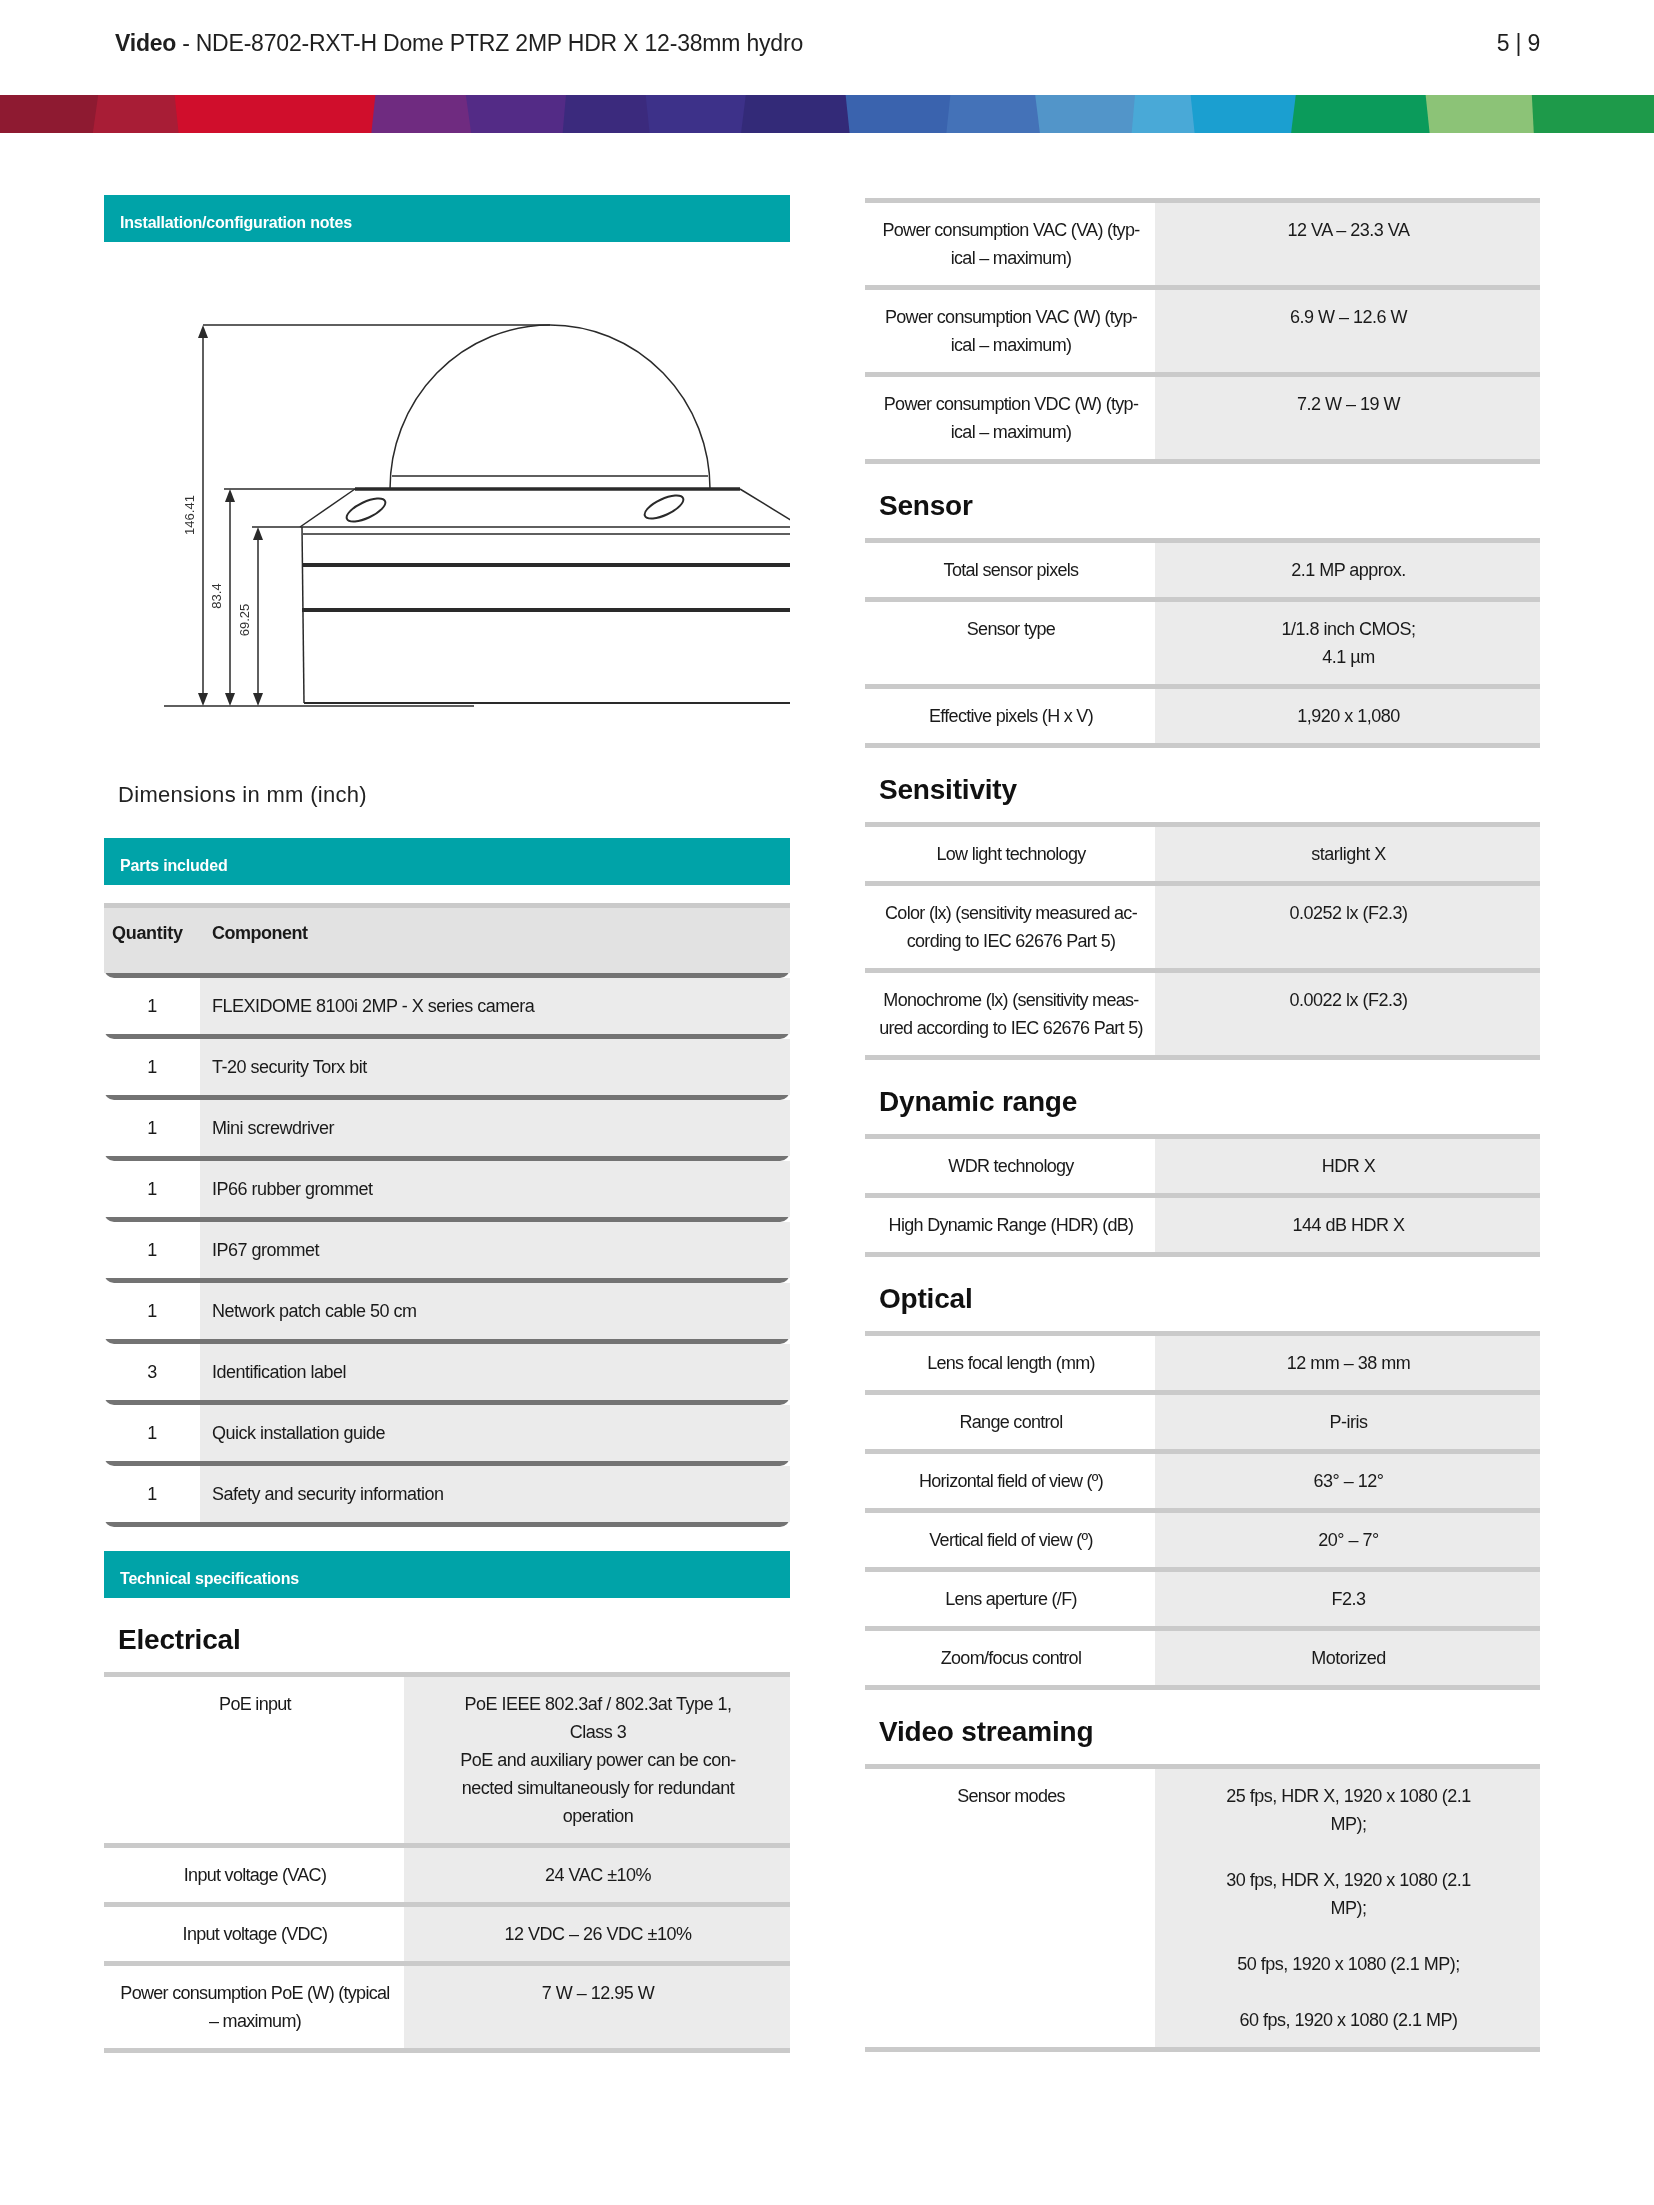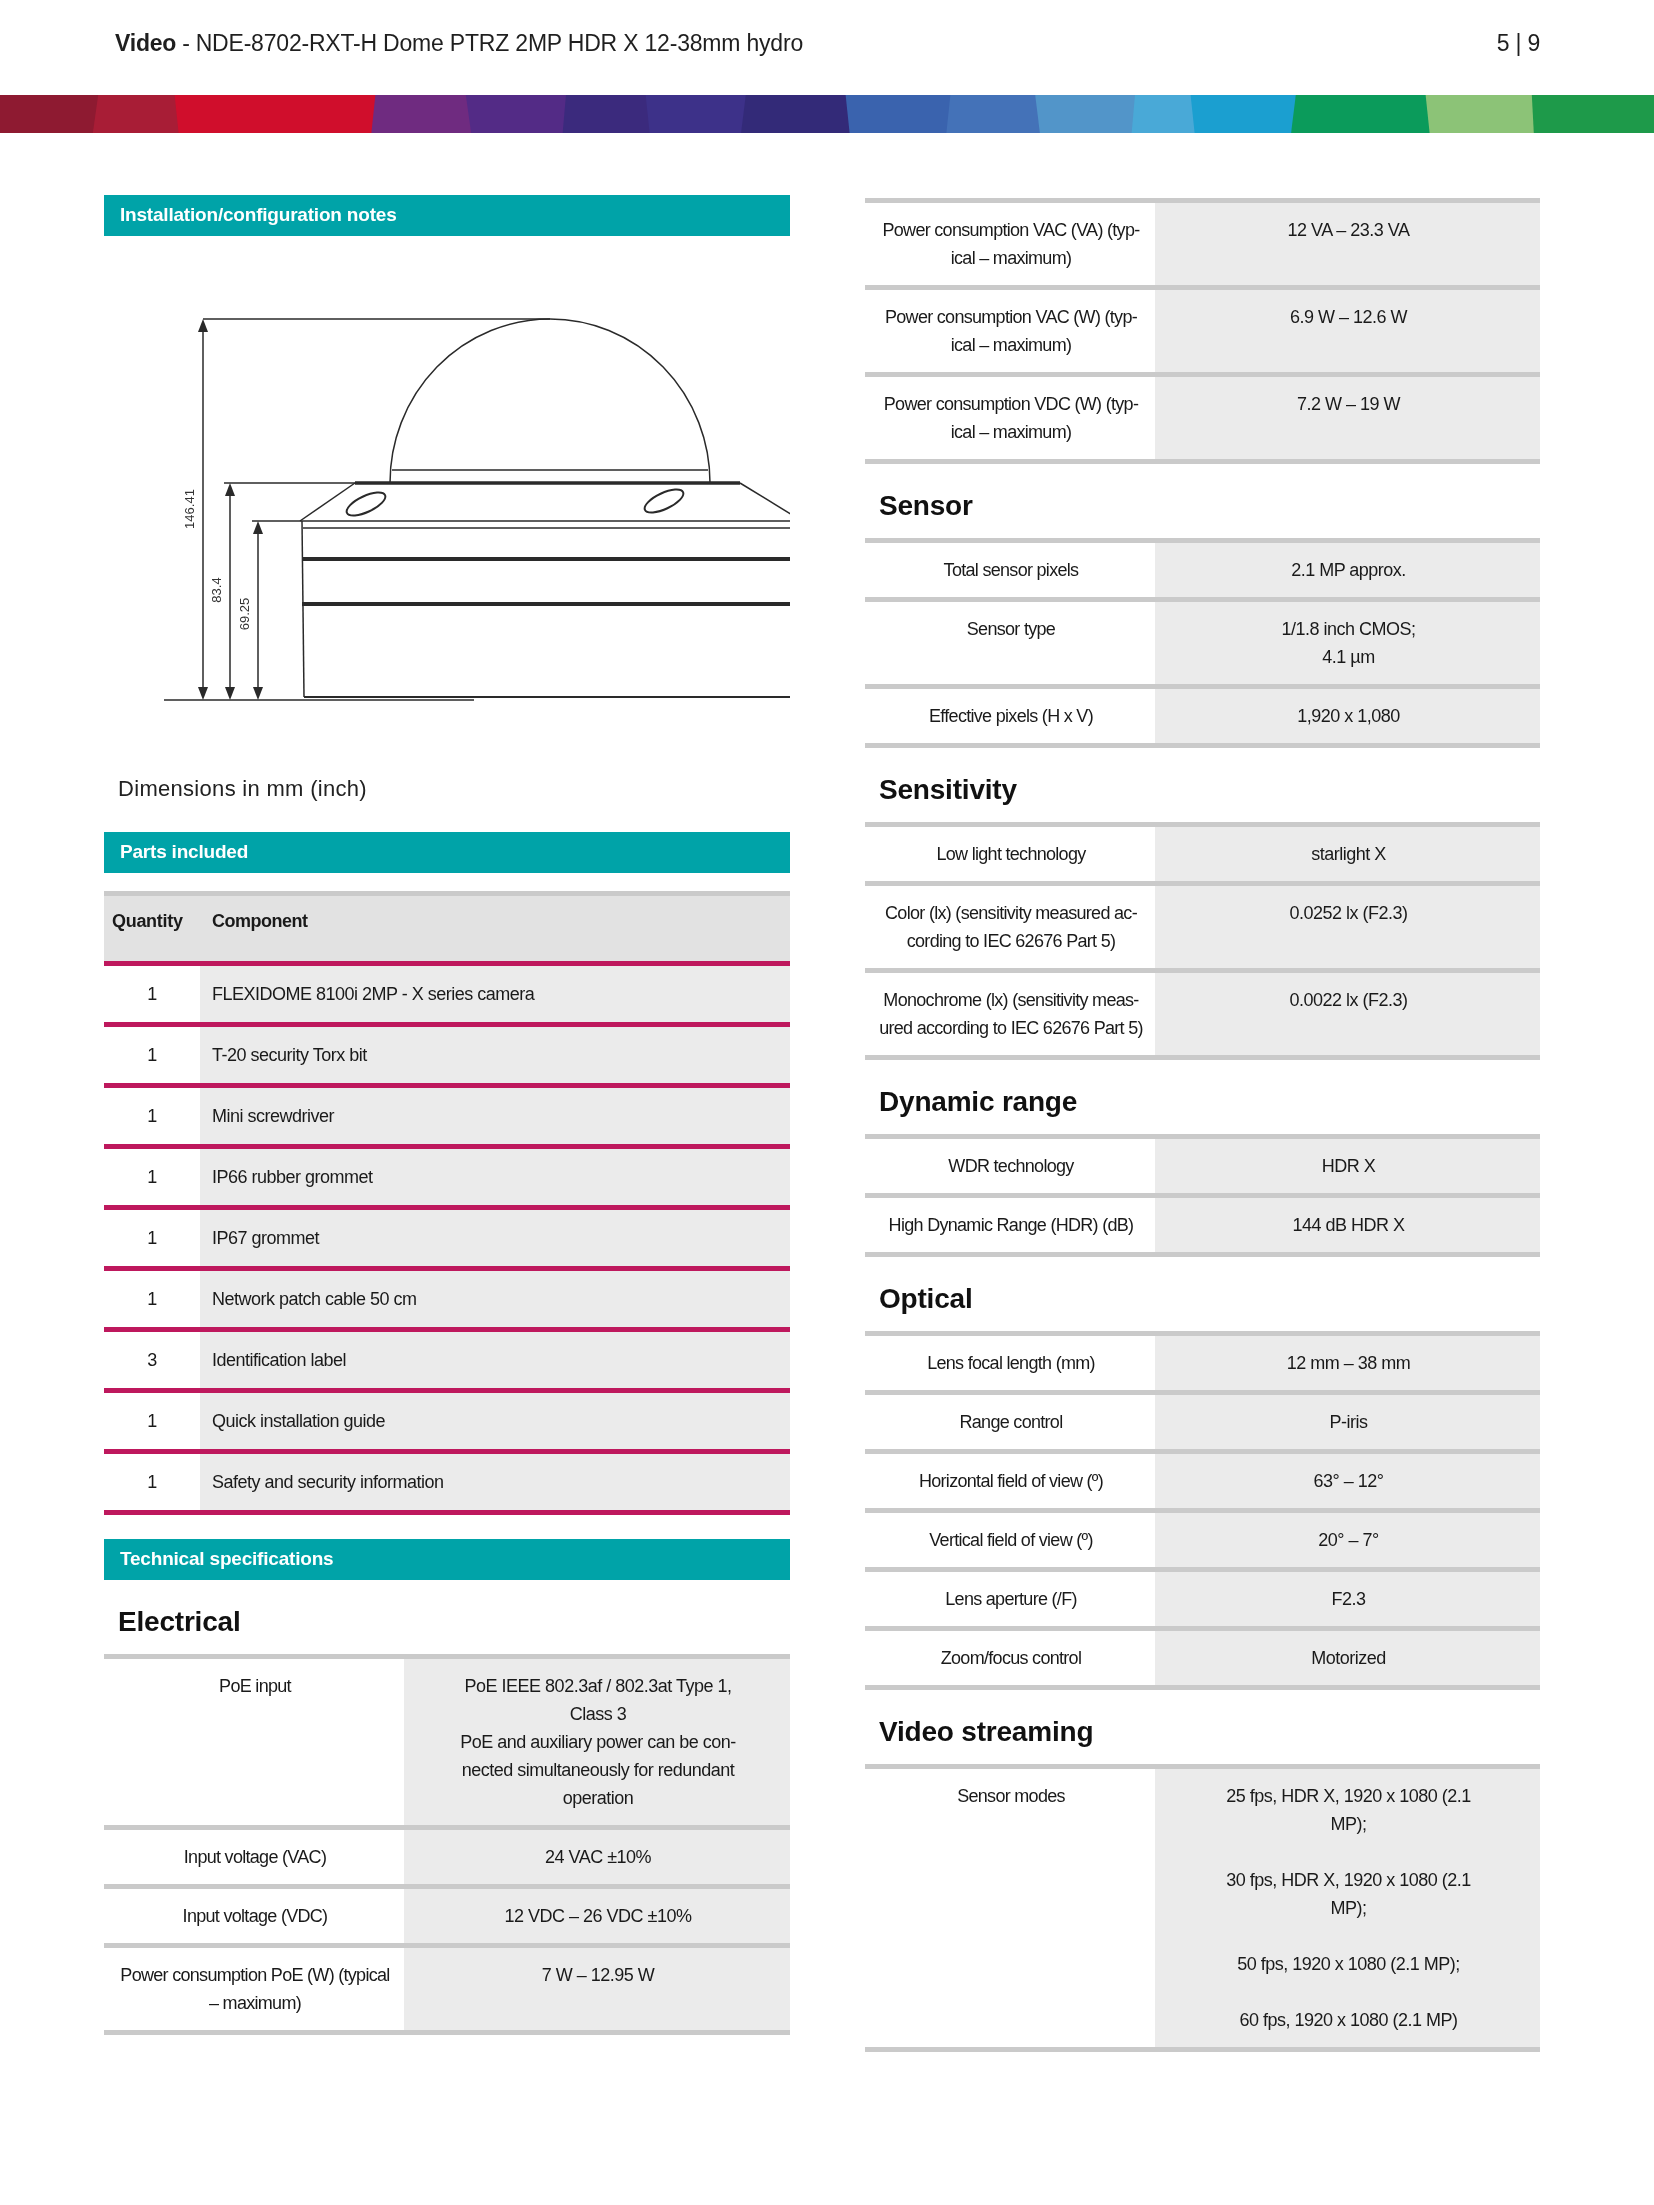--- a/index.html
+++ b/index.html
@@ -11,22 +11,22 @@
     justify-content:space-between;align-items:baseline;font-size:23px;letter-spacing:-0.2px;color:#1f1f1f;}
   .doc-category{font-weight:bold;}
   .doc-sep{margin:0 6px;}
   .color-bar{position:absolute;left:0;top:95px;width:1654px;height:38px;display:flex;overflow:hidden;}
   .color-bar .seg{height:140%;flex:0 0 auto;margin:-4px -5px 0 -5px;}
   .color-bar .seg:last-child{flex:1 0 auto;}
 
   .col-left{position:absolute;left:104px;top:195px;width:686px;}
   .col-right{position:absolute;left:865px;top:195px;width:675px;}
 
-  .banner{background:#00a3a8;color:#ffffff;font-size:19px;font-weight:bold;
-    padding:9px 10px 10px 16px;letter-spacing:-0.2px;}
+  .banner{background:#00a3a8;color:#ffffff;font-size:16px;font-weight:bold;
+    padding:19px 10px 10px 16px;letter-spacing:-0.2px;}
   #banner-parts{margin-top:30px;}
   #banner-tech{margin-top:24px;}
 
   .diagram{display:block;margin:16px 0 0 0;}
   .diagram text{font-family:"Liberation Sans","DejaVu Sans",sans-serif;fill:#333;font-size:13px;}
 
   .caption{font-size:22px;letter-spacing:0.3px;color:#222;margin:54px 0 0 14px;}
 
   .spec-heading{font-size:28px;font-weight:bold;margin:26px 0 16px 14px;color:#111;letter-spacing:-0.2px;}
   .spec-table{border-top:5px solid #cacaca;}
@@ -34,21 +34,21 @@
   .spec-label{box-sizing:border-box;padding:13px 4px 13px 6px;white-space:pre-line;
     font-size:18px;line-height:28px;letter-spacing:-0.7px;background:#ffffff;}
   .spec-value{flex:1;box-sizing:border-box;padding:13px 10px 13px 12px;white-space:pre-line;
     font-size:18px;line-height:28px;letter-spacing:-0.5px;background:#ebebeb;}
   .col-right .spec-label{width:290px;}
   .col-left  .spec-label{width:300px;}
   .col-right .spec-table{margin-top:3px;}
   .col-left .spec-table{margin-top:9px;}
 
   .parts-table{border-top:5px solid #cacaca;margin-top:18px;}
-  .parts-row{display:flex;border-bottom:5px solid #be185d;}
+  .parts-row{display:flex;border-bottom:5px solid #737373;border-radius:10px;}
   .cell-qty{box-sizing:border-box;width:96px;text-align:center;font-size:18px;line-height:28px;
     padding:14px 0;background:#ffffff;letter-spacing:-0.3px;}
   .cell-comp{flex:1;box-sizing:border-box;padding:14px 10px 14px 12px;font-size:18px;line-height:28px;
     letter-spacing:-0.5px;background:#ebebeb;}
   .parts-row.header .cell-qty{background:#e2e2e2;font-weight:bold;text-align:left;padding:11px 0 11px 8px;}
   .parts-row.header .cell-comp{background:#e2e2e2;font-weight:bold;padding-top:11px;padding-bottom:26px;}
 </style>
 </head>
 <body>
 

